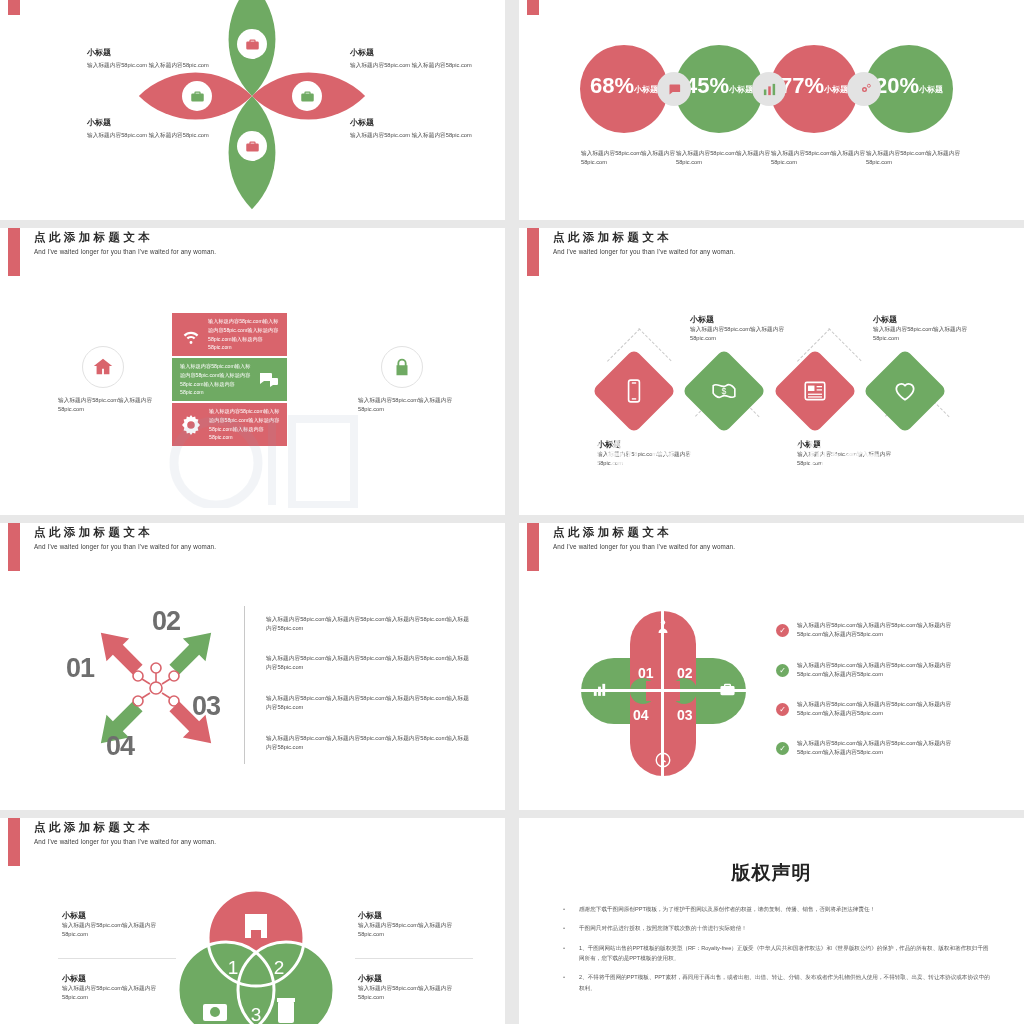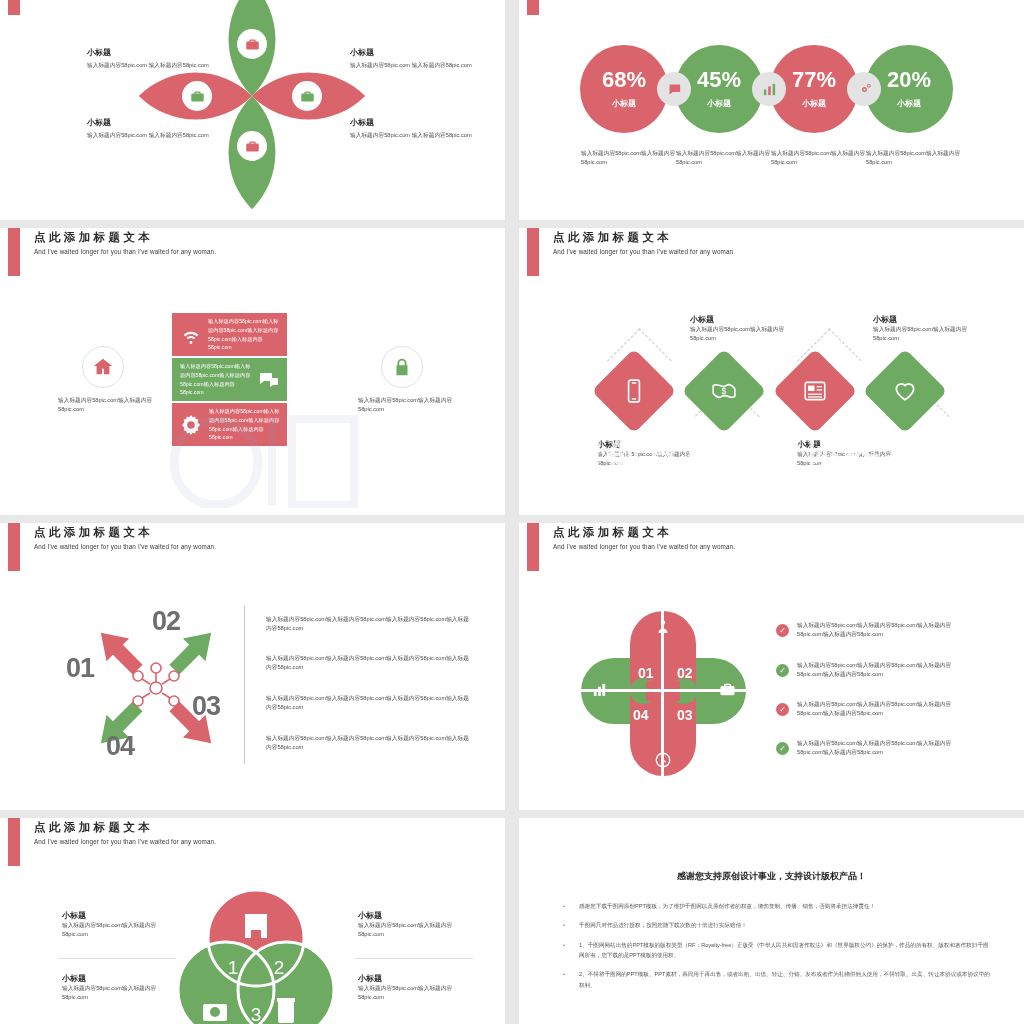--- a/index.html
+++ b/index.html
@@ -48,21 +48,21 @@
              border-radius: 0 100% 0 100%; }
   .pbadge {
     position:absolute; width:30px; height:30px; border-radius:50%;
     background:#fff; display:flex; align-items:center; justify-content:center;
   }
   .pbadge svg { width:15px; height:15px; }
 
   
   .s2 .circ {
     position:absolute; width:88px; height:88px; border-radius:50%;
-    display:flex; flex-direction:column; align-items:center; justify-content:center;
+    display:flex; flex-direction:row; align-items:center; justify-content:center;
     color:#fff;
   }
   .s2 .pct  { font-size:22px; font-weight:bold; line-height:1; margin-bottom:7px;}
   .s2 .clab { font-size:8px; font-weight:bold; }
   .s2 .midic {
     position:absolute; width:34px; height:34px; border-radius:50%;
     background:#e3e3e3; display:flex; align-items:center; justify-content:center;
     z-index:3;
   }
   .s2 .midic svg { width:15px; height:15px; }
@@ -521,21 +521,21 @@
     </div>
     <div class="vline" style="left:355px; top:140px"></div>
     <div class="vtx" style="left:358px; top:155px">
       <div class="sub">小标题</div>
       <div class="body">输入标题内容58pic.com输入标题内容58pic.com</div>
     </div>
   </div>
 
   <div class="slide s8">
     <div style="padding-top:42px">
-      <div class="csub">感谢您支持原创设计事业，支持设计版权产品！</div>
+      <div class="ctitle">版权声明</div>
       <ul>
         <li>感谢您下载千图网原创PPT模板，为了维护千图网以及原创作者的权益，请勿复制、传播、销售，否则将承担法律责任！</li>
         <li>千图网只对作品进行授权，按照您随下载次数的十倍进行实际赔偿！</li>
         <li>1、千图网网站出售的PPT模板的版权类型（RF：Royalty-free）正版受《中华人民共和国著作权法》和《世界版权公约》的保护，作品的所有权、版权和著作权归千图网所有，您下载的是PPT模板的使用权。</li>
         <li>2、不得将千图网的PPT模板、PPT素材，再同用于再出售，或者出租、出借、转让、分销、发布或者作为礼物供他人使用，不得转取、出卖、转让本协议或本协议中的权利。</li>
       </ul>
     </div>
   </div>
 
 </div>

